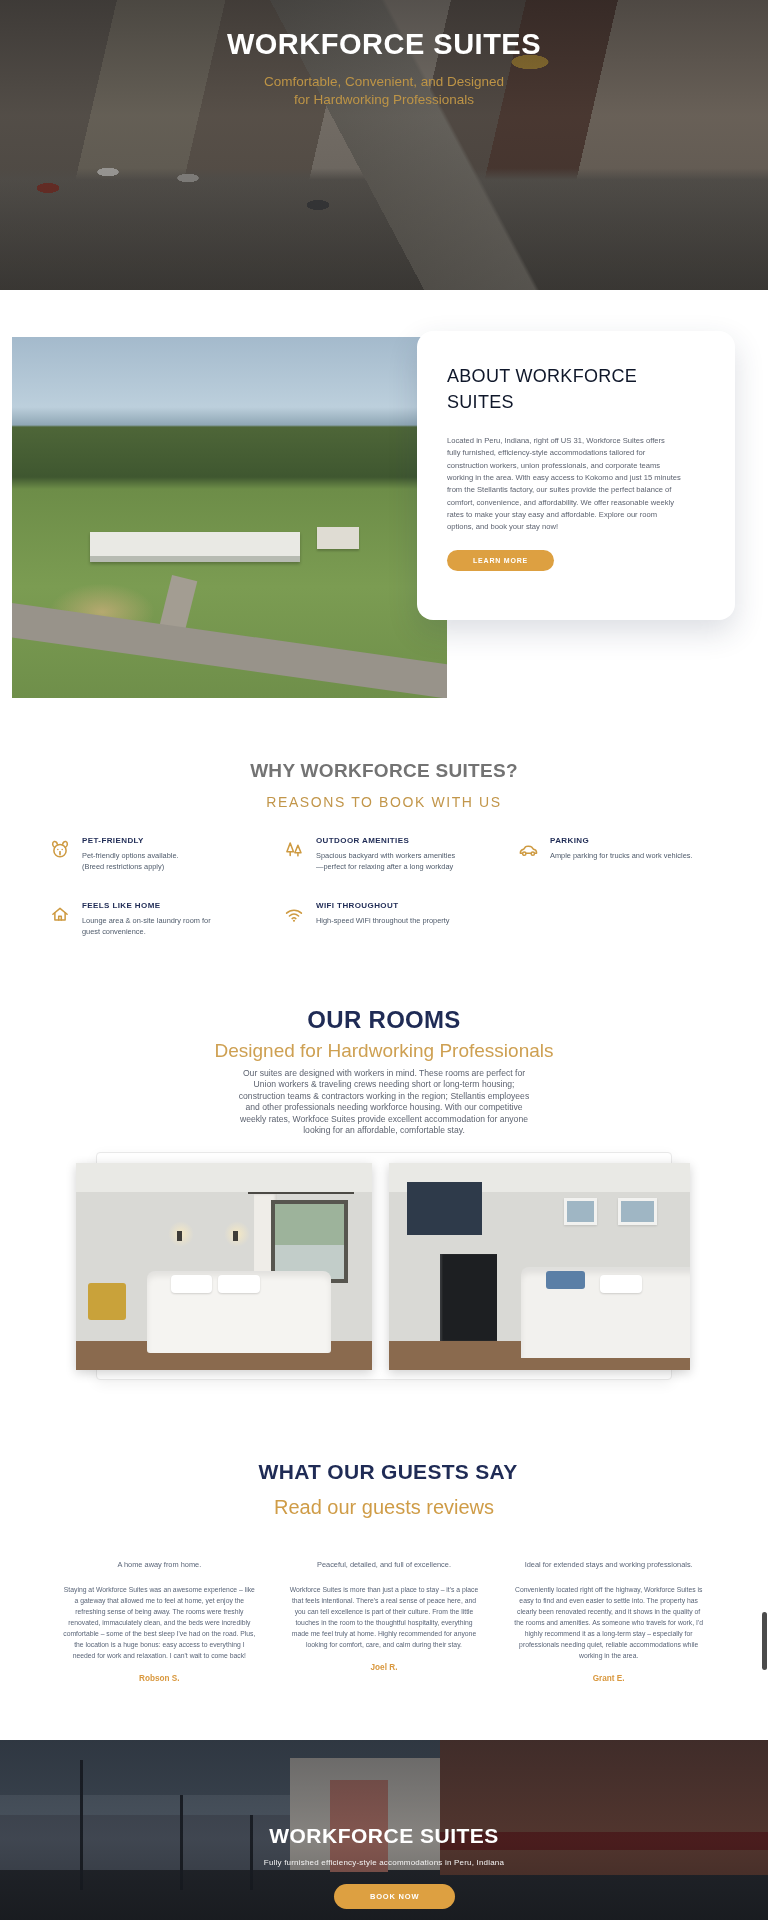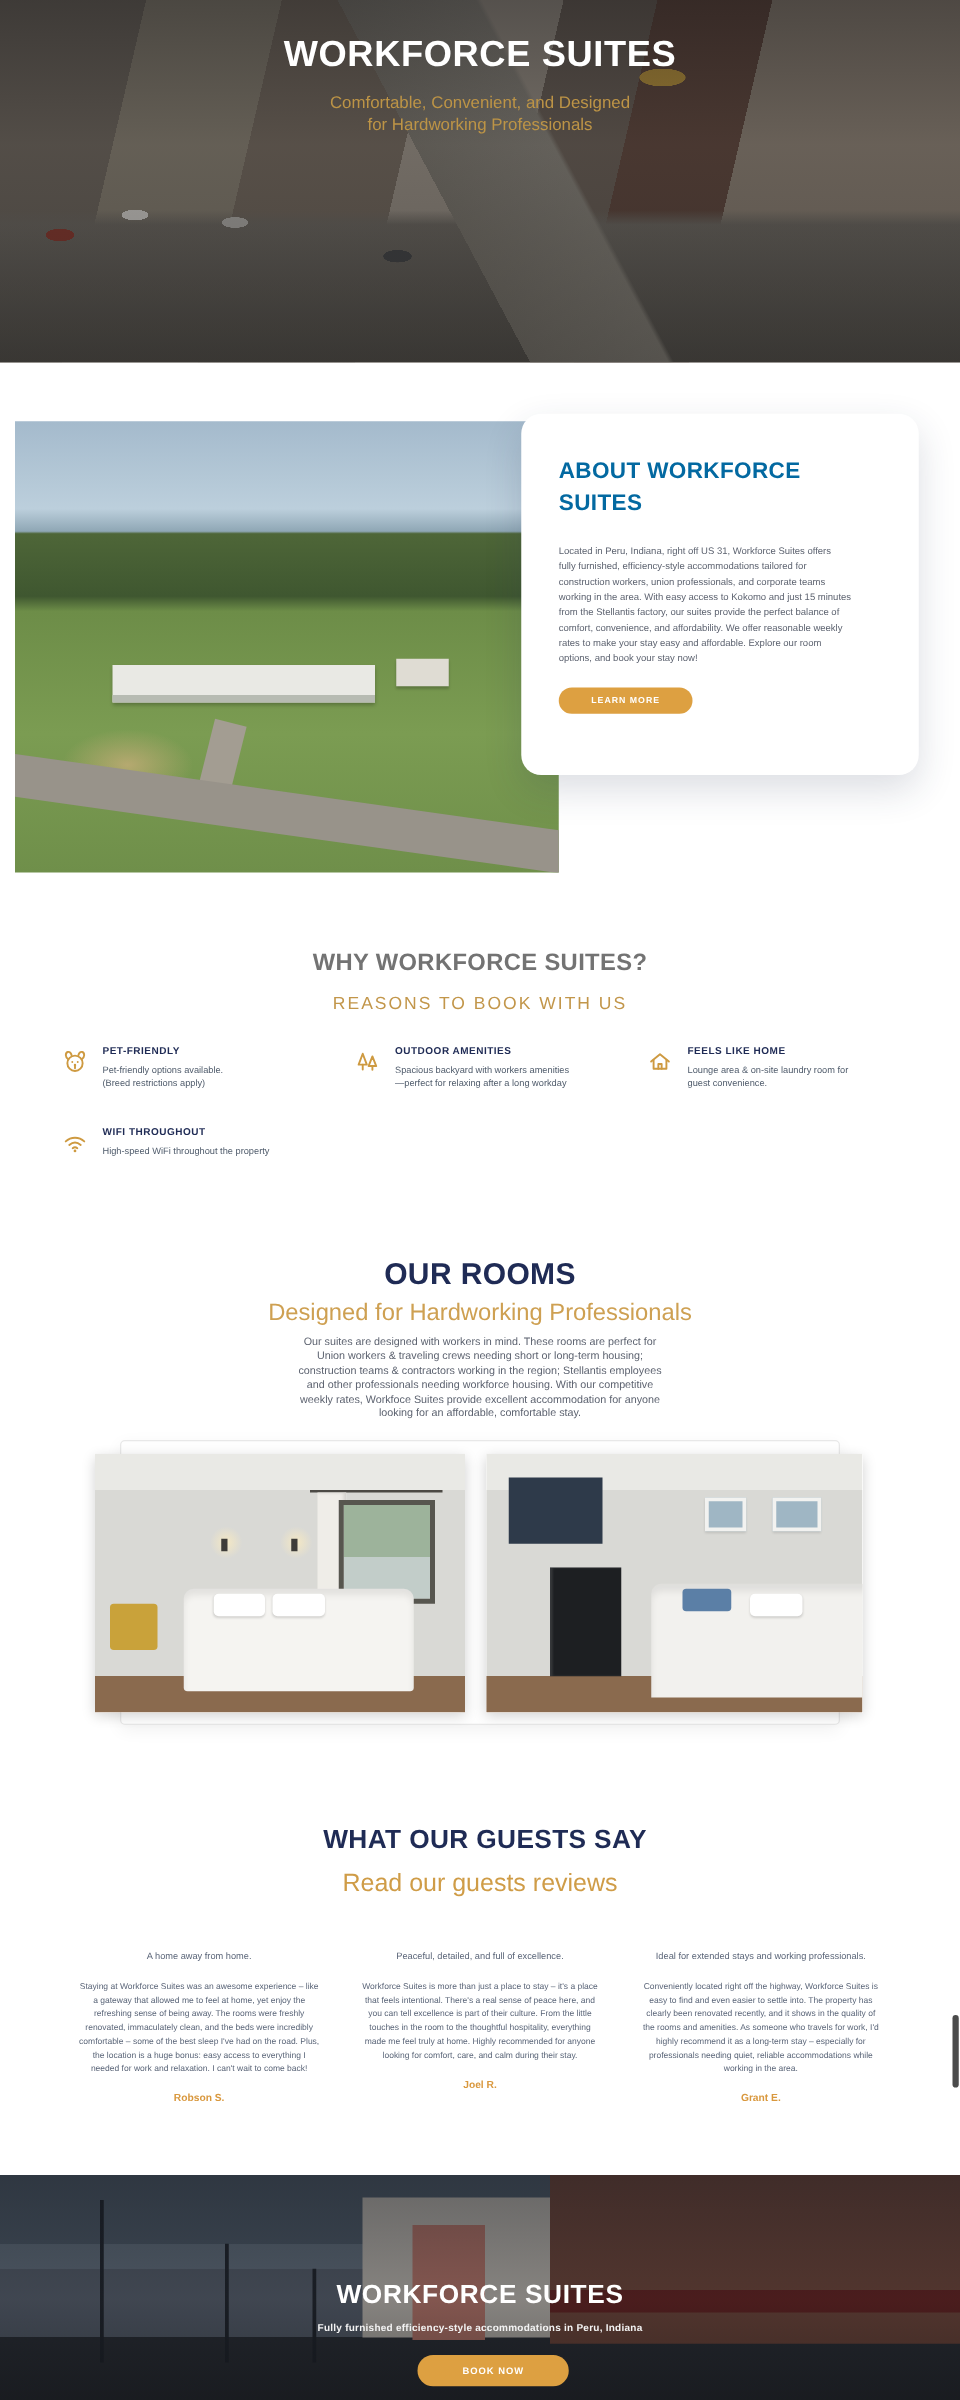--- a/index.html
+++ b/index.html
@@ -33,21 +33,21 @@
   .aerial-dirt { position:absolute; left:30px; top:230px; width:150px; height:90px;
     background:radial-gradient(ellipse 70px 38px at 60px 45px, rgba(197,173,120,.8), rgba(197,173,120,0) 75%); }
   .aerial-building { position:absolute; left:78px; top:195px; width:210px; height:30px; background:#e9e9e4;
     border-bottom:6px solid #b7bbb2; box-shadow:0 2px 3px rgba(0,0,0,.25); }
   .aerial-house { position:absolute; left:305px; top:190px; width:42px; height:22px; background:#dfdcd3; box-shadow:0 2px 2px rgba(0,0,0,.2); }
   .aerial-road { position:absolute; left:-40px; top:300px; width:560px; height:34px; background:#98938a; transform:rotate(8deg); }
   .aerial-drive { position:absolute; left:150px; top:240px; width:26px; height:80px; background:#a39d92; transform:rotate(14deg); }
 
   .about-card { position:absolute; left:417px; top:331px; width:318px; height:289px; background:#ffffff;
     border-radius:16px; box-shadow:0 12px 30px rgba(40,50,80,.16); padding:32px 30px 0 30px; }
-  .about-heading { color:#0369a1; font-size:18px; font-weight:bold; line-height:1.45; letter-spacing:.3px; }
+  .about-heading { color:#0f172a; font-size:18px; font-weight:normal; line-height:1.45; letter-spacing:.3px; }
   .about-body { margin-top:20px; color:#5d6370; font-size:7.6px; line-height:1.62; }
   .btn-gold { display:inline-block; margin-top:16px; background:#dda041; color:#ffffff; border:none;
     font-family:"Liberation Sans", sans-serif; font-size:7px; font-weight:bold; letter-spacing:.8px;
     padding:7px 26px; border-radius:13px; cursor:pointer; }
 
   
   .why-heading { position:absolute; left:0; top:760px; width:768px; text-align:center;
     color:#737373; font-size:19px; font-weight:bold; letter-spacing:.3px; }
   .why-sub { position:absolute; left:0; top:794px; width:768px; text-align:center;
     color:#c2964a; font-size:14px; letter-spacing:1.6px; }
@@ -105,21 +105,21 @@
     background:linear-gradient(180deg, #55626f 0 55px, #6d7a87 55px 75px, #5d6571 75px 130px, #2c2f34 130px 100%); }
   .fp-brick { position:absolute; left:440px; top:0; width:328px; height:135px; background:#7a4a3a; }
   .fp-awning { position:absolute; left:440px; top:92px; width:328px; height:18px; background:#6e221e; }
   .fp-white { position:absolute; left:290px; top:18px; width:160px; height:112px; background:#cfc8bd; }
   .fp-salmon { position:absolute; left:330px; top:40px; width:58px; height:92px; background:#c97f6f; }
   .fp-pole { position:absolute; width:3px; background:#20242a; }
   .fp-shade { position:absolute; inset:0; background:linear-gradient(180deg, rgba(16,20,28,.55), rgba(16,20,28,.38) 55%, rgba(10,12,16,.55)); }
   .foot-title { position:absolute; left:0; top:84px; width:768px; text-align:center; color:#ffffff;
     font-size:21px; font-weight:bold; letter-spacing:.5px; }
   .foot-tagline { position:absolute; left:0; top:118px; width:768px; text-align:center; color:#f3f3f3;
-    font-size:8px; font-weight:bold; letter-spacing:.2px; }
+    font-size:8px; font-weight:normal; letter-spacing:.2px; }
   .foot-btn { position:absolute; left:334px; top:144px; background:#dda041; color:#fff; border:none;
     font-family:"Liberation Sans", sans-serif; font-size:7.5px; font-weight:bold; letter-spacing:.8px;
     padding:8px 36px; border-radius:14px; cursor:pointer; }
 
   .scroll-thumb { position:absolute; right:1px; top:1612px; width:5px; height:58px; background:#4b4b4b; border-radius:3px; }
 </style>
 </head>
 <body>
 
 <div id="page">
@@ -189,20 +189,33 @@
             <path d="M14.6 14.5 V17.3"></path>
           </svg>
         </span>
         <div>
           <div class="ftitle">OUTDOOR AMENITIES</div>
           <div class="fdesc pre">Spacious backyard with workers amenities
 —perfect for relaxing after a long workday</div>
         </div>
       </div>
 
+      <div class="feature">
+        <span class="ficon">
+          <svg width="24" height="24" viewBox="0 0 22 22" fill="none" stroke="#CE9A41" stroke-width="1.4" stroke-linecap="round" stroke-linejoin="round">
+            <path d="M4 14.5 C4 12.6 5.2 11.6 7 11.2 L8.8 9 C9.4 8.4 13.4 8.4 14.3 9.2 L16 11.2 C17.8 11.6 18.8 12.5 18.8 14 V14.8 H4 Z"></path>
+            <circle cx="7.6" cy="15.3" r="1.5" fill="#fff"></circle>
+            <circle cx="15.4" cy="15.3" r="1.5" fill="#fff"></circle>
+          </svg>
+        </span>
+        <div>
+          <div class="ftitle">PARKING</div>
+          <div class="fdesc pre">Ample parking for trucks and work vehicles.</div>
+        </div>
+      </div>
 
       <div class="feature">
         <span class="ficon">
           <svg width="24" height="24" viewBox="0 0 22 22" fill="none" stroke="#CE9A41" stroke-width="1.4" stroke-linecap="round" stroke-linejoin="round">
             <path d="M4.5 11.2 L11 5.8 L17.5 11.2"></path>
             <path d="M6.3 10.2 V16.5 H15.7 V10.2"></path>
             <path d="M9.8 16.5 V13 H12.2 V16.5"></path>
           </svg>
         </span>
         <div>

